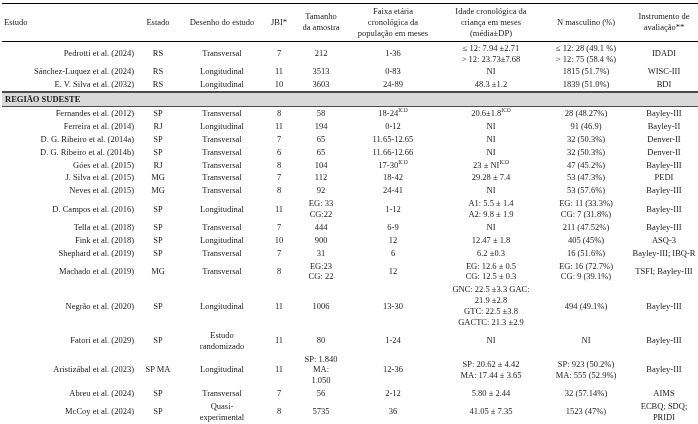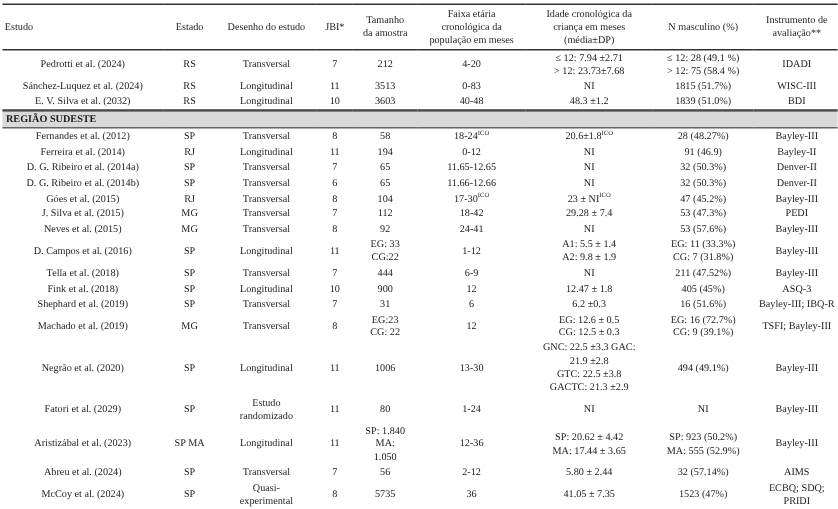--- a/index.html
+++ b/index.html
@@ -38,21 +38,21 @@
   }
   table.studies thead th.align-left {
     text-align: left;
   }
   table.studies td {
     text-align: center;
     vertical-align: middle;
     padding: 1px 2px;
   }
   table.studies td.align-left {
-    text-align: center;
+    text-align: right;
   }
   table.studies tbody tr.section-row td {
     text-align: left;
     font-weight: bold;
     background: #d9d9d9;
     border-top: 2.2px solid #4a4a4a;
     border-bottom: 1px solid #4a4a4a;
     padding: 1px 3px;
   }
   table.studies sup {
@@ -90,21 +90,21 @@
           <th>Instrumento de<br>avaliação**</th>
         </tr>
     </thead>
     <tbody id="table-body">
         <tr>
           <td class="align-left">Pedrotti et al. (2024)</td>
           <td>RS</td>
           <td>Transversal</td>
           <td>7</td>
           <td>212</td>
-          <td>4-20</td>
+          <td>1-36</td>
           <td>≤ 12: 7.94 ±2.71<br>&gt; 12: 23.73±7.68</td>
           <td>≤ 12: 28 (49.1 %)<br>&gt; 12: 75 (58.4 %)</td>
           <td>IDADI</td>
         </tr>
         <tr>
           <td class="align-left">Sánchez-Luquez et al. (2024)</td>
           <td>RS</td>
           <td>Longitudinal</td>
           <td>11</td>
           <td>3513</td>
@@ -112,21 +112,21 @@
           <td>NI</td>
           <td>1815 (51.7%)</td>
           <td>WISC-III</td>
         </tr>
         <tr>
           <td class="align-left">E. V. Silva et al. (2032)</td>
           <td>RS</td>
           <td>Longitudinal</td>
           <td>10</td>
           <td>3603</td>
-          <td>40-48</td>
+          <td>24-89</td>
           <td>48.3 ±1.2</td>
           <td>1839 (51.0%)</td>
           <td>BDI</td>
         </tr>
         <tr class="section-row">
           <td colspan="9">REGIÃO SUDESTE</td>
         </tr>
         <tr>
           <td class="align-left">Fernandes et al. (2012)</td>
           <td>SP</td>

